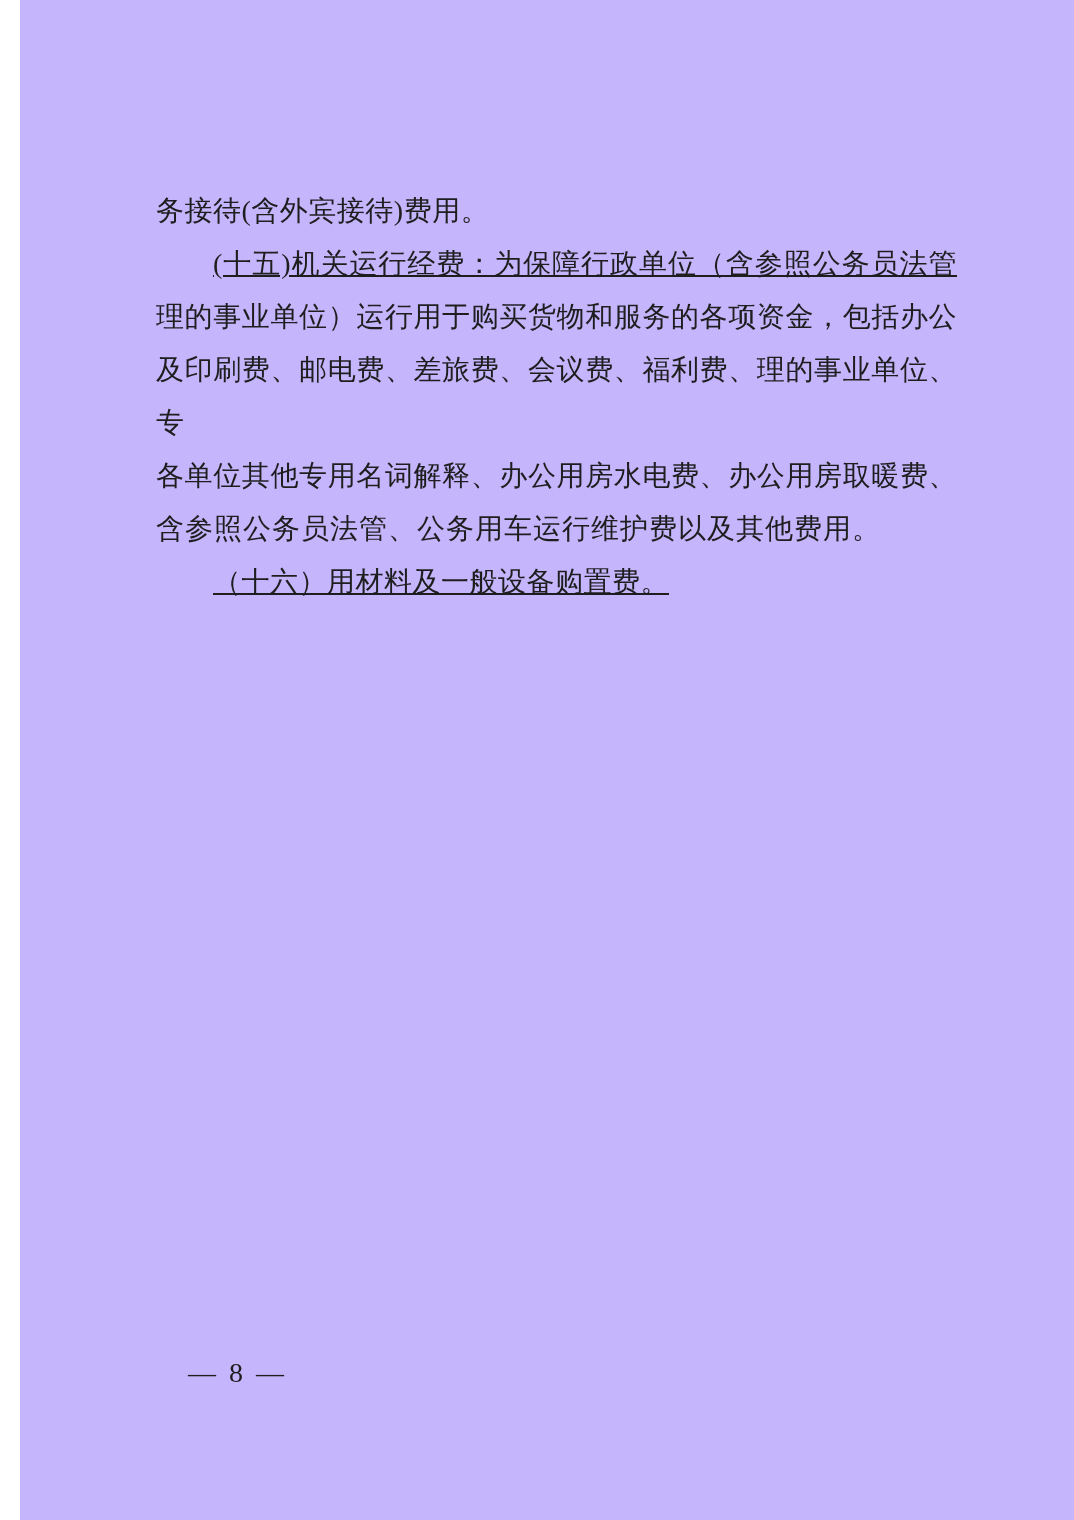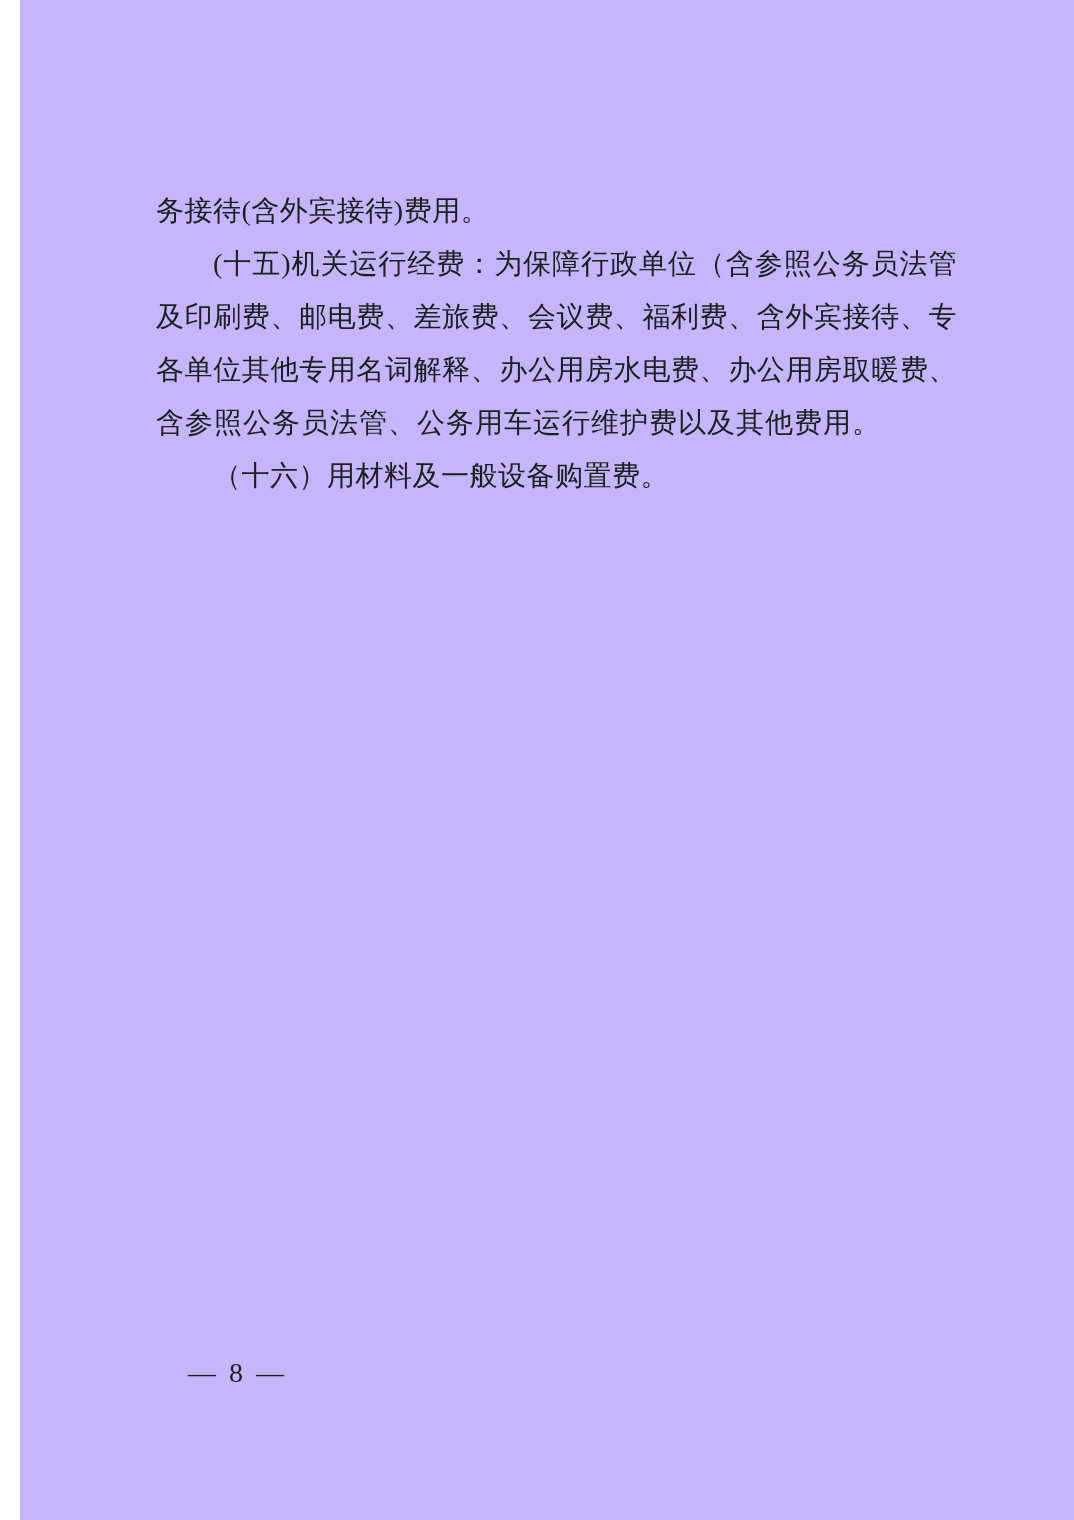--- a/index.html
+++ b/index.html
@@ -30,20 +30,21 @@
   .line {
     white-space: nowrap;
   }
   .justify {
     text-align: justify;
     text-align-last: justify;
     white-space: normal;
   }
   .indent {
     text-indent: 57px;
+    text-decoration: underline;
   }
   .spread {
     letter-spacing: 1px;
   }
   .footer {
     position: absolute;
     left: 168px;
     top: 1357px;
     display: flex;
     align-items: center;
@@ -57,21 +58,22 @@
   }
 </style>
 </head>
 <body>
 
 <div class="page">
 
   <div class="content">
     <div class="line">务接待(含外宾接待)费用。</div>
     <div class="line justify indent">(十五)机关运行经费：为保障行政单位（含参照公务员法管</div>
-    <div class="line justify">及印刷费、邮电费、差旅费、会议费、福利费、含外宾接待、专</div>
+    <div class="line justify">理的事业单位）运行用于购买货物和服务的各项资金，包括办公</div>
+    <div class="line justify">及印刷费、邮电费、差旅费、会议费、福利费、理的事业单位、专</div>
     <div class="line justify">各单位其他专用名词解释、办公用房水电费、办公用房取暖费、</div>
     <div class="line spread">含参照公务员法管、公务用车运行维护费以及其他费用。</div>
     <div class="line indent">（十六）用材料及一般设备购置费。</div>
   </div>
 
   <div class="footer">
     <span class="dash">—</span>
     <span class="num">8</span>
     <span class="dash">—</span>
   </div>

